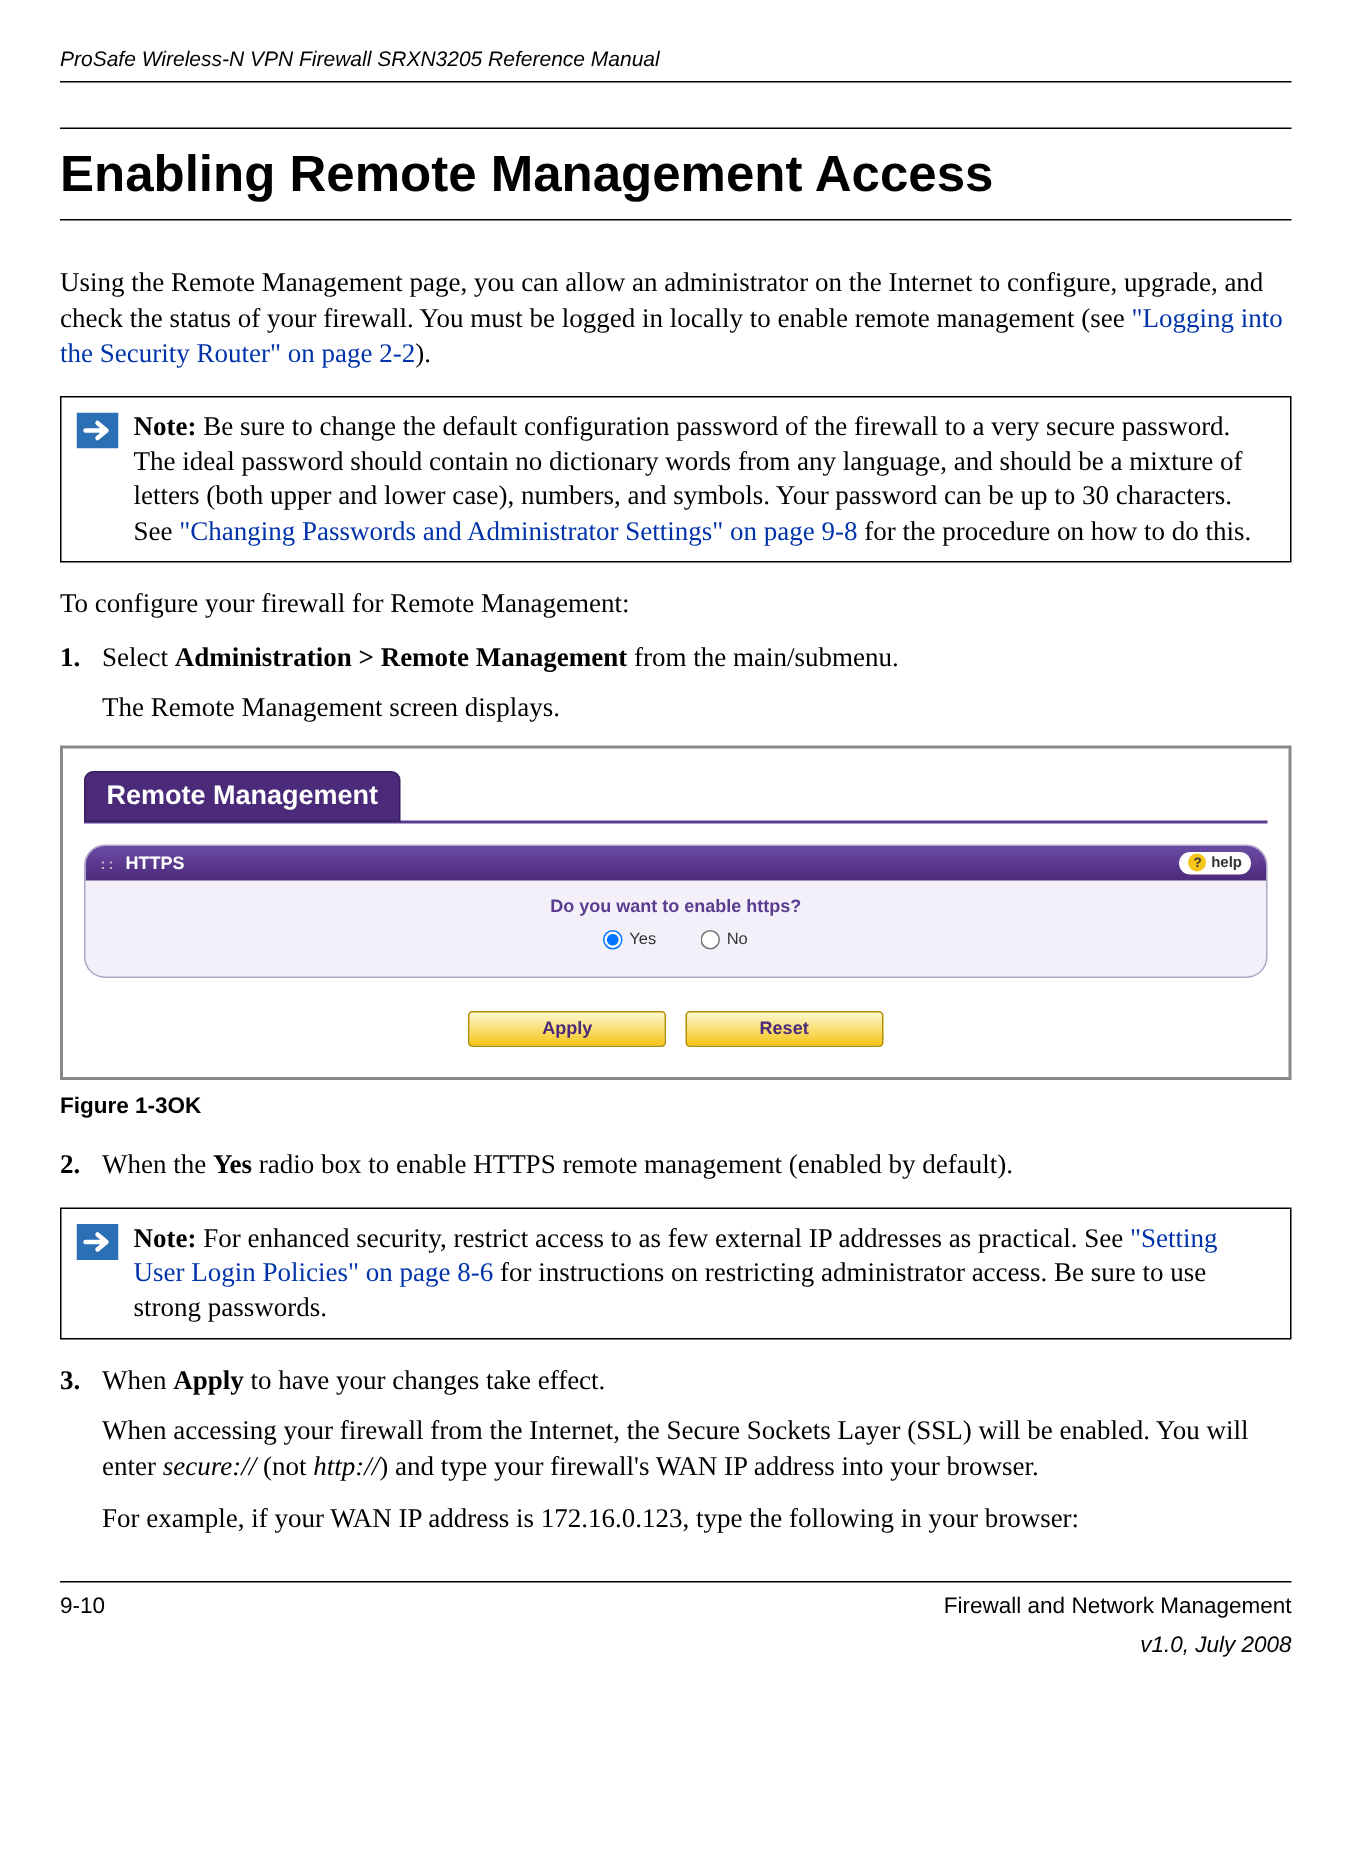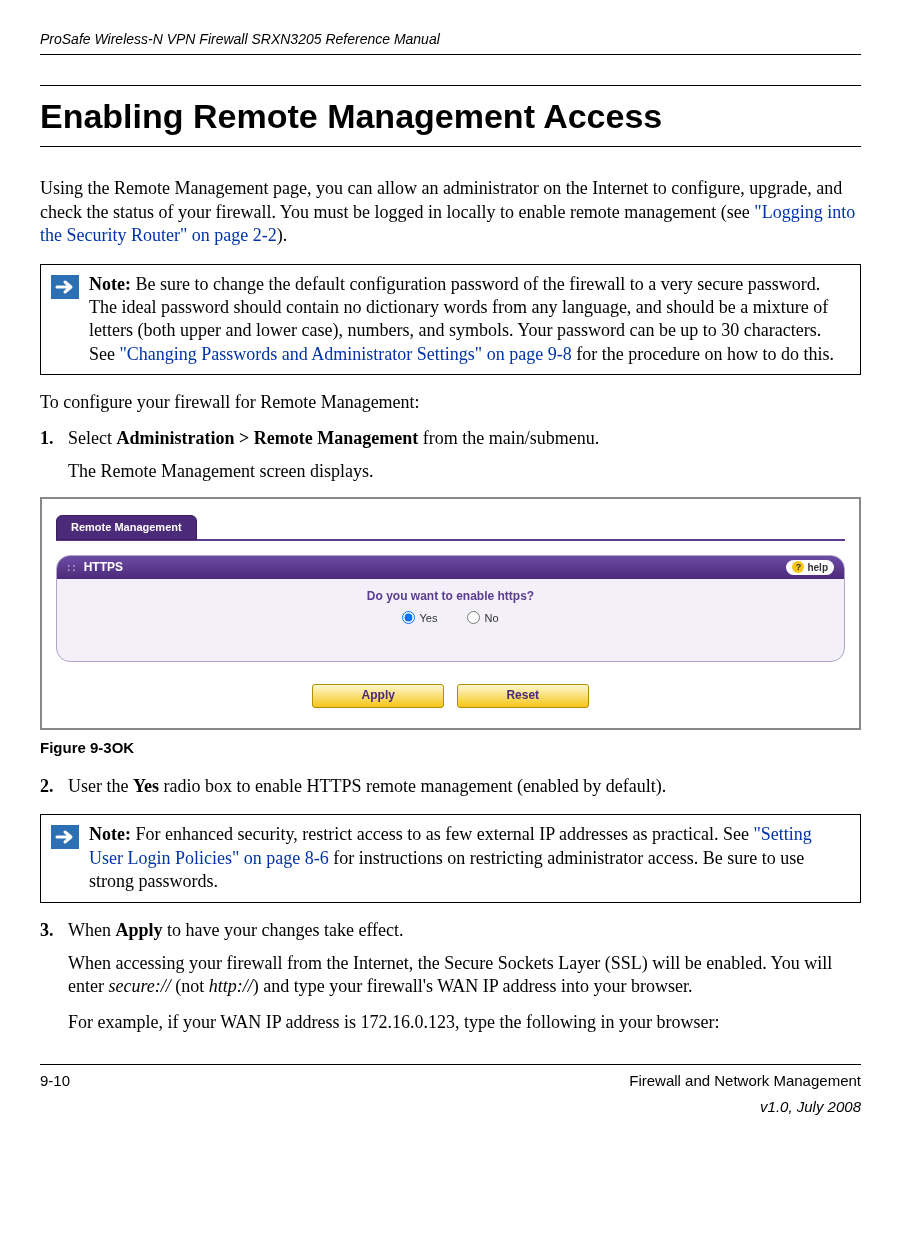--- a/index.html
+++ b/index.html
@@ -59,21 +59,21 @@
     border: 2px solid #888;
     padding: 14px 14px 20px 14px;
     background: #fff;
     position: relative;
   }
   .tab {
     display: inline-block;
     background: #4b2a7a;
     color: #fff;
     font-family: Arial, Helvetica, sans-serif;
-    font-size: 11px;
+    font-size: 18px;
     font-weight: bold;
     padding: 4px 14px;
     border-top-left-radius: 6px;
     border-top-right-radius: 6px;
     border: 1px solid #3a1f5f;
     position: relative;
     top: 1px;
   }
   .tab-underline {
     border-bottom: 2px solid #5b3c90;
@@ -120,21 +120,21 @@
     width: 12px;
     height: 12px;
     display: inline-flex;
     align-items: center;
     justify-content: center;
     font-weight: bold;
     font-size: 9px;
     color: #333;
   }
   .panel-body {
-    padding: 10px 20px 32px 20px;
+    padding: 10px 20px 14px 20px;
     text-align: center;
     font-family: Arial, Helvetica, sans-serif;
     font-size: 12px;
     color: #5b3c90;
   }
   .panel-body .q { font-weight: bold; margin-bottom: 6px; }
   .radio-row { display: inline-flex; gap: 30px; align-items: center; justify-content: center; }
   .radio-item { display: inline-flex; gap: 4px; align-items: center; color: #333; font-size: 11px; }
   .btn-row { text-align: center; }
   .btn {
@@ -234,26 +234,26 @@
             </label>
         </div>
       </div>
     </div>
     <div class="btn-row">
       <span class="btn">Apply</span>
       <span class="btn">Reset</span>
     </div>
   </div>
 </div>
-<div class="fig-caption">Figure 9-3OK</div>
+<div class="fig-caption">Figure 1-3OK</div>
 
 <ol class="steps">
   <li>
     <span class="num">2.</span>
-    <span>User the </span><b>Yes</b><span> radio box to enable HTTPS remote management (enabled by default).</span>
+    <span>When the </span><b>Yes</b><span> radio box to enable HTTPS remote management (enabled by default).</span>
   </li>
 </ol>
 
 <div class="note-box">
   <div class="note-icon-cell">
     <svg class="note-icon-svg" viewBox="0 0 28 24">
         <rect x="0" y="0" width="28" height="24" fill="#2b6fb5"></rect>
         <path d="M6 12 H18 M14 7 L20 12 L14 17" stroke="#fff" stroke-width="3" fill="none" stroke-linecap="round" stroke-linejoin="round"></path>
       </svg>
   </div>

